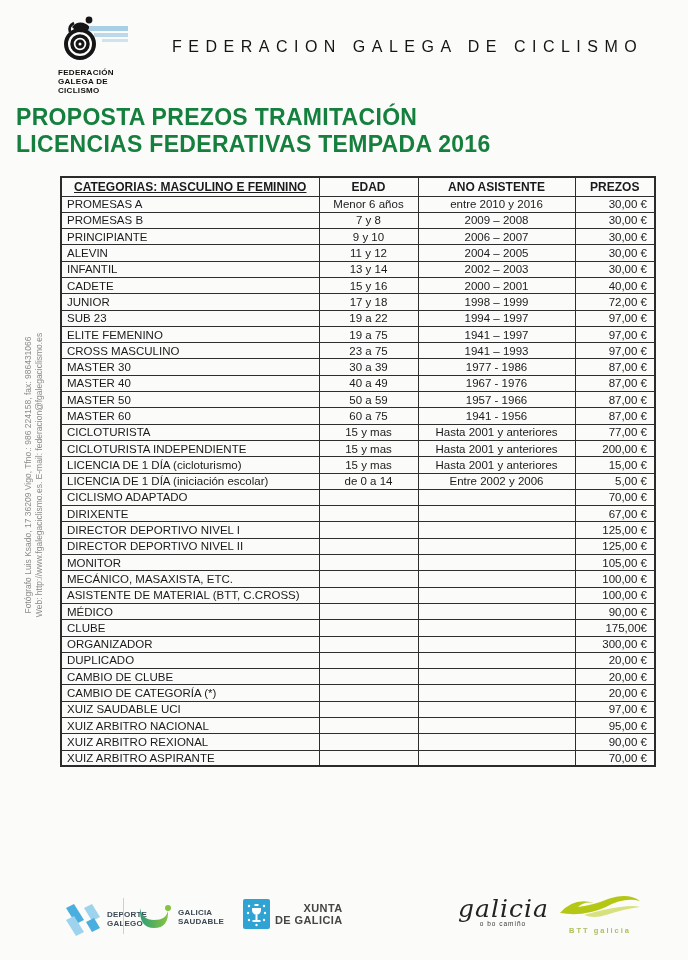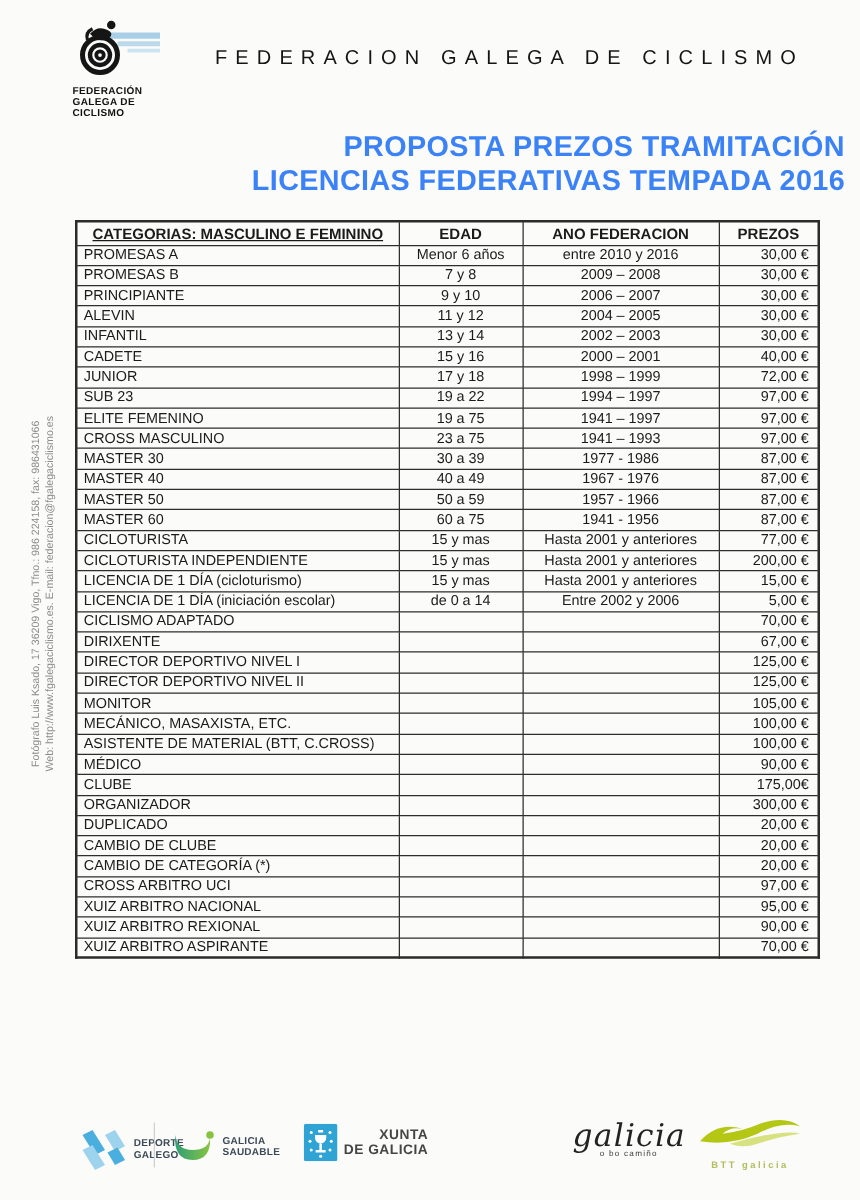--- a/index.html
+++ b/index.html
@@ -20,22 +20,22 @@
     font-size: 8px; font-weight: bold; line-height: 9px;
     letter-spacing: 0.3px; color: #111; margin-top: 2px;
   }
   .org-name {
     position: absolute; left: 172px; top: 38px;
     font-size: 16px; font-weight: 500; letter-spacing: 6.5px;
     color: #151515; white-space: nowrap;
   }
   .doc-title {
     position: absolute; left: 16px; top: 104px; width: 660px;
-    text-align: right; font-weight: bold; font-size: 23px;
-    line-height: 26.5px; letter-spacing: 0.3px; color: #3b82f6;
+    text-align: left; font-weight: bold; font-size: 23px;
+    line-height: 26.5px; letter-spacing: 0.3px; color: #15803d;
   }
 
   
   table.price-table {
     position: absolute; left: 60px; top: 176px;
     width: 594px; border-collapse: collapse; table-layout: fixed;
     font-size: 11.5px; color: #1b1b1b;
     border: 2px solid #2b2b2b;
   }
   .price-table th, .price-table td {
@@ -117,21 +117,21 @@
     <colgroup>
       <col style="width:258px">
         <col style="width:99px">
         <col style="width:157px">
         <col style="width:80px">
     </colgroup>
     <thead>
       <tr>
         <th class="cat-h"><span>CATEGORIAS: MASCULINO E FEMININO</span></th>
         <th>EDAD</th>
-        <th>ANO FEDERACION</th>
+        <th>ANO ASISTENTE</th>
         <th>PREZOS</th>
       </tr>
     </thead>
     <tbody>
         <tr>
       <td class="cat">PROMESAS A</td>
       <td class="edad">Menor 6 años</td>
       <td class="ano">entre 2010 y 2016</td>
       <td class="prezo">30,00 €</td>
     </tr>
@@ -309,21 +309,21 @@
       <td class="ano"></td>
       <td class="prezo">20,00 €</td>
     </tr>
         <tr>
       <td class="cat">CAMBIO DE CATEGORÍA (*)</td>
       <td class="edad"></td>
       <td class="ano"></td>
       <td class="prezo">20,00 €</td>
     </tr>
         <tr>
-      <td class="cat">CROSS ARBITRO UCI</td>
+      <td class="cat">XUIZ SAUDABLE UCI</td>
       <td class="edad"></td>
       <td class="ano"></td>
       <td class="prezo">97,00 €</td>
     </tr>
         <tr>
       <td class="cat">XUIZ ARBITRO NACIONAL</td>
       <td class="edad"></td>
       <td class="ano"></td>
       <td class="prezo">95,00 €</td>
     </tr>

